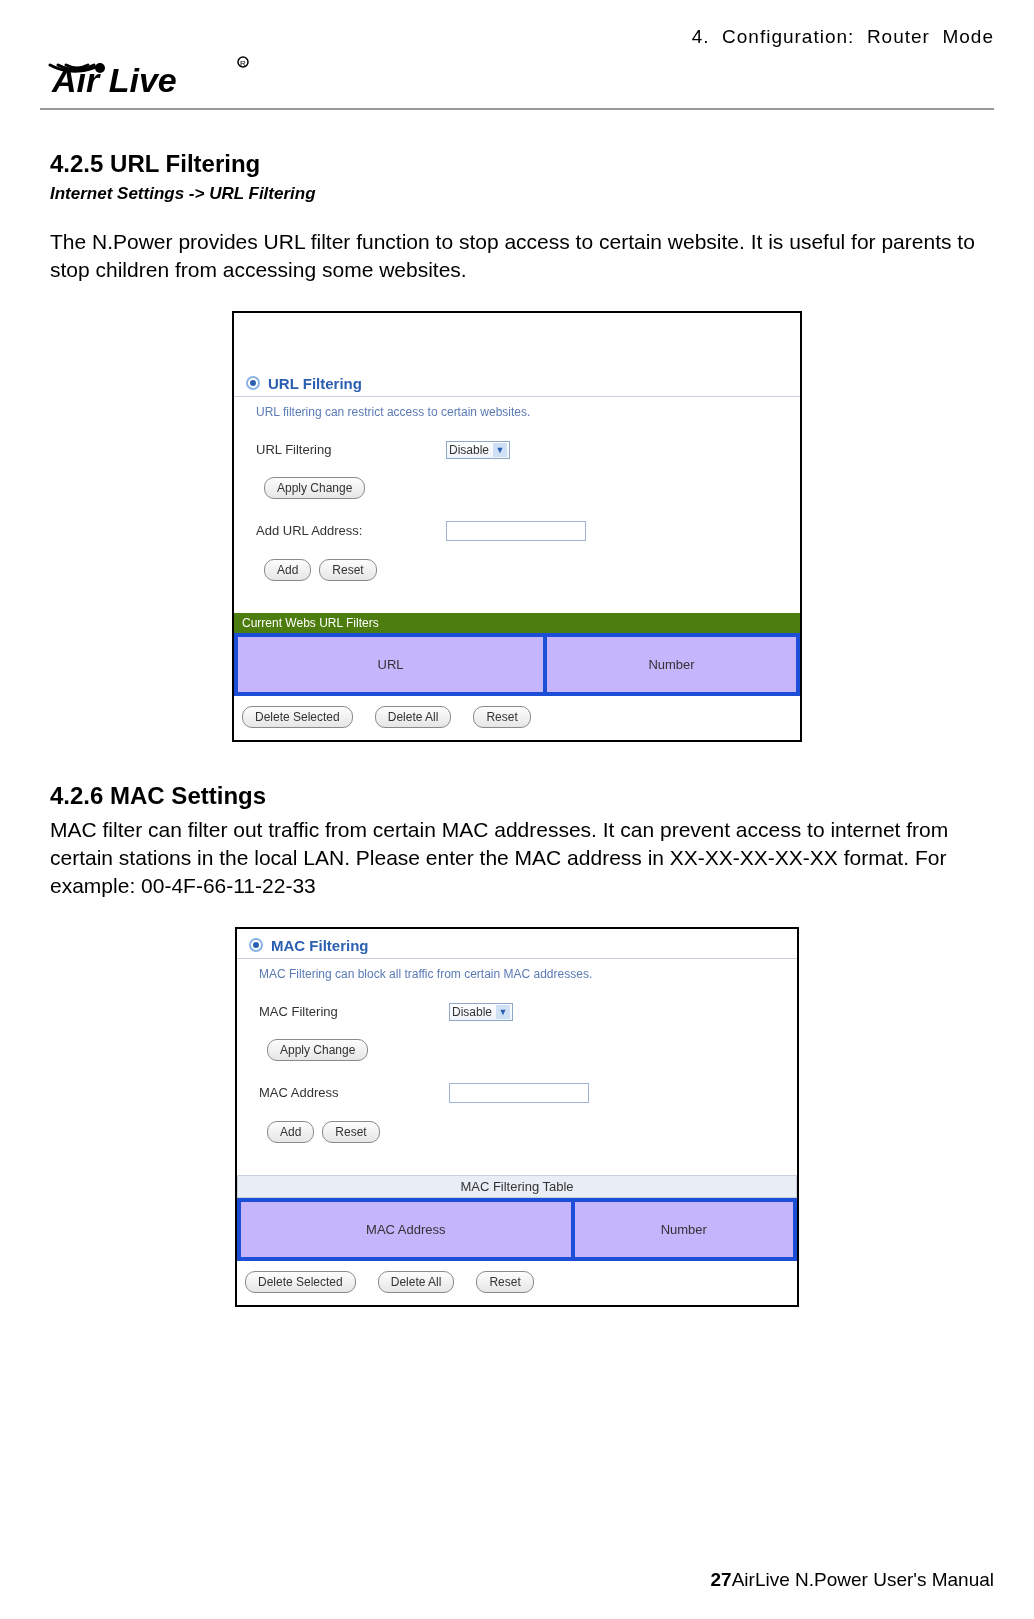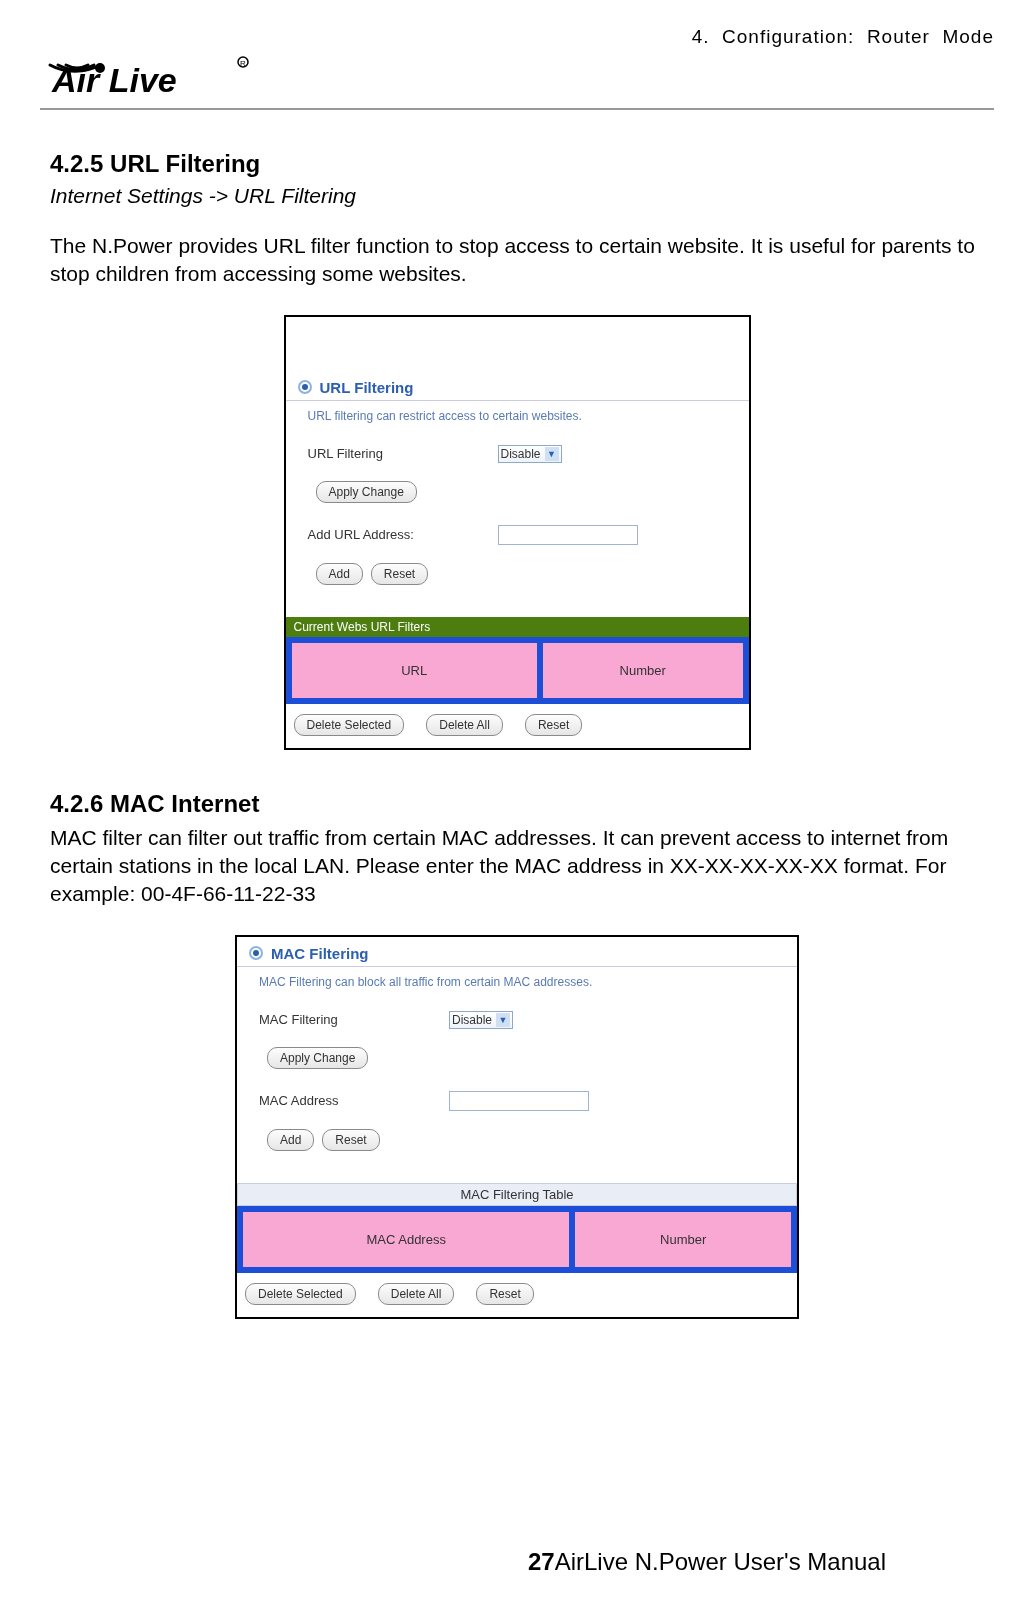--- a/index.html
+++ b/index.html
@@ -22,29 +22,29 @@
     }
     .logo-wrap {
       display: flex;
       align-items: flex-start;
     }
     .logo-svg { width: 260px; height: 80px; }
     .chapter { font-size: 19px; letter-spacing: 1px; color: #000; margin-top: 6px; white-space: pre; }
     .hr-top { border: none; border-top: 2px solid #999; margin: 0 0 40px 0; }
     .content { padding: 0 10px 0 10px; }
     .h3 { font-size: 24px; font-weight: bold; margin-bottom: 6px; }
-    .path { font-size: 21px; font-style: italic; font-weight: normal; margin-bottom: 24px; }
+    .path { font-size: 17px; font-style: italic; font-weight: bold; margin-bottom: 24px; }
     .para { font-size: 21px; line-height: 1.35; margin-bottom: 26px; }
     .panel-wrap { display: flex; justify-content: center; margin-bottom: 40px; }
     .panel {
       border: 2px solid #000;
       background: #fff;
       font-family: Arial, sans-serif;
     }
-    .panel-url { width: 467px; }
+    .panel-url { width: 570px; }
     .panel-mac { width: 564px; }
     .panel-top-gap { height: 56px; }
     .panel-top-gap-sm { height: 2px; }
     .section-title {
       color: #2b5fb0;
       font-weight: bold;
       font-size: 15px;
       padding: 6px 12px 4px 12px;
       display: flex;
       align-items: center;
@@ -102,37 +102,37 @@
     .table-title-light {
       background: #e9eef6;
       color: #333;
       text-align: center;
       font-size: 13px;
       padding: 3px 8px;
       border: 1px solid #c8d0dd;
     }
     .tbl { width: 100%; border-collapse: collapse; font-size: 13px; }
     .tbl th {
-      background: #f9a8d4;
-      border: 6px solid #1d4ed8;
+      background: #c4b5fd;
+      border: 4px solid #1d4ed8;
       font-weight: normal;
       text-align: center;
       padding: 20px;
       color: #333;
     }
     .action-row { padding: 10px 8px 12px 8px; display:flex; gap:22px; }
     .footer {
       position: absolute;
-      bottom: 43px;
+      bottom: 28px;
       left: 40px;
       right: 40px;
       display: flex;
-      justify-content: center;
+      justify-content: flex-end;
       align-items: flex-end;
-      font-size: 24px;
+      font-size: 19px;
     }
     .footer .pg { font-weight: bold; margin-left: 380px; }
   </style>
 </head>
 <body>
 
 <div class="page">
   <div class="header-row">
     <div class="logo-wrap">
       <svg class="logo-svg" viewBox="0 0 260 80">
@@ -200,21 +200,21 @@
         </tbody>
           </table>
         <div class="action-row">
           <span class="btn">Delete Selected</span>
           <span class="btn">Delete All</span>
           <span class="btn">Reset</span>
         </div>
       </div>
     </div>
 
-    <div class="h3">4.2.6 MAC Internet</div>
+    <div class="h3">4.2.6 MAC Settings</div>
     <div class="para">MAC filter can filter out traffic from certain MAC addresses. It can prevent access to internet from certain stations in the local LAN.    Please enter the MAC address in XX-XX-XX-XX-XX format.    For example: 00-4F-66-11-22-33</div>
 
     <div class="panel-wrap">
       <div class="panel panel-mac">
         <div class="panel-top-gap-sm"></div>
         <div class="section-title">
           <span class="bullet">
               <span class="bullet-inner"></span>
             </span>
           <span>MAC Filtering</span>

